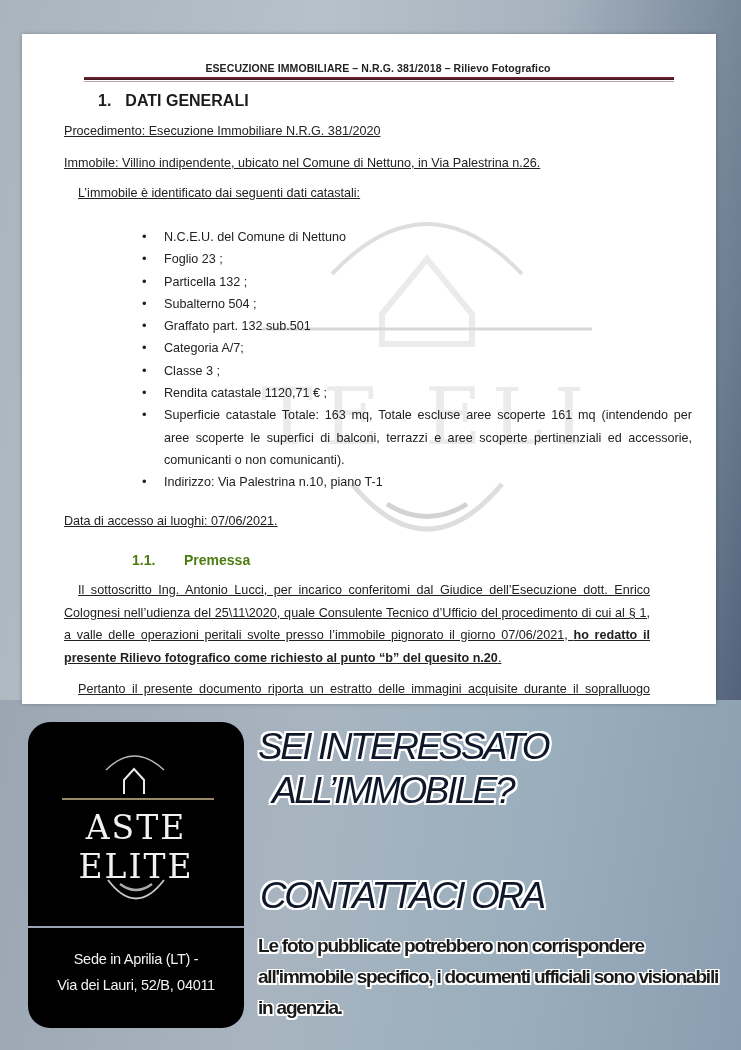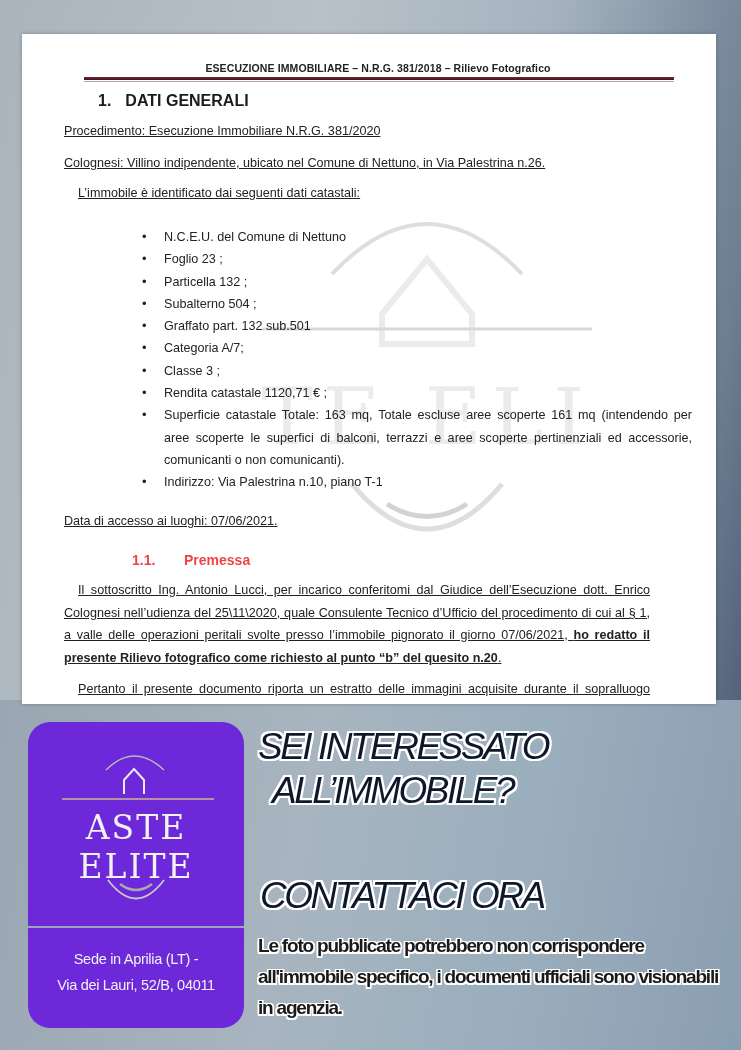--- a/index.html
+++ b/index.html
@@ -29,31 +29,31 @@
     position:absolute; left:62px; top:47px; width:590px; height:1px; background:#b9a3a8;
   }
   .h1 {
     position:absolute; left:76px; top:58px; font-size:16px; font-weight:bold; color:#1b1b1b;
   }
   .h1 .num { margin-right:14px; }
   .p { position:absolute; font-size:12.6px; color:#222; line-height:22px;text-decoration:underline; }
   ul.cat { position:absolute; left:104px; top:176px; margin:16px; padding:0; list-style:none; width:550px; }
   ul.cat li { position:relative; padding-left:22px; font-size:12.6px; color:#222; line-height:22.3px; }
   ul.cat li::before { content:"•"; position:absolute; left:0; top:0; font-size:13px; }
-  .h2 { position:absolute; left:110px; top:518px; font-size:14px; font-weight:bold; color:#ef4444; }
+  .h2 { position:absolute; left:110px; top:518px; font-size:14px; font-weight:bold; color:#4d7c0f; }
   .h2 .num { display:inline-block; width:52px; }
   .just { text-align:justify; width:586px; }
   .just-last { text-align-last:justify; }
   b.u { text-decoration:underline; }
   .watermark {
     position:absolute; left:240px; top:150px; width:330px; height:360px; pointer-events:none; opacity:0.28;
   }
   .card {
     position:absolute; left:28px; top:722px; width:216px; height:306px;
-    background:#6d28d9; border-radius:22px; overflow:hidden;
+    background:#000000; border-radius:22px; overflow:hidden;
   }
   .card-sep { position:absolute; left:0; top:204px; width:216px; height:2px; background:#9aa4b4; }
   .card-logo { position:absolute; left:0; top:0; width:216px; height:204px; }
   .brand {
     position:absolute; left:0; top:86px; width:216px; text-align:center;
     font-family:"DejaVu Serif", serif; font-size:33px; color:#f2f2f2; letter-spacing:2px;
   }
   .addr {
     position:absolute; left:0; top:224px; width:216px; text-align:center; color:#f2f2f2;
     font-size:14.5px; line-height:26px; letter-spacing:-0.3px;
@@ -85,21 +85,21 @@
 
   <div class="doc-header">ESECUZIONE IMMOBILIARE – N.R.G. 381/2018 – Rilievo Fotografico</div>
   <div class="doc-rule"></div>
   <div class="doc-rule2"></div>
 
   <div class="h1">
     <span class="num">1.</span><span>DATI GENERALI</span>
   </div>
 
   <div class="p" style="left:42px; top:86px;">Procedimento: Esecuzione Immobiliare N.R.G. 381/2020</div>
-  <div class="p" style="left:42px; top:118px;">Colognesi: Villino indipendente, ubicato nel Comune di Nettuno, in Via Palestrina n.26.</div>
+  <div class="p" style="left:42px; top:118px;">Immobile: Villino indipendente, ubicato nel Comune di Nettuno, in Via Palestrina n.26.</div>
   <div class="p" style="left:56px; top:148px;">L’immobile è identificato dai seguenti dati catastali:</div>
 
   <ul class="cat">
     <li>N.C.E.U. del Comune di Nettuno</li>
     <li>Foglio 23 ;</li>
     <li>Particella 132 ;</li>
     <li>Subalterno  504 ;</li>
     <li>Graffato part. 132 sub.501</li>
     <li>Categoria A/7;</li>
     <li>Classe 3 ;</li>

